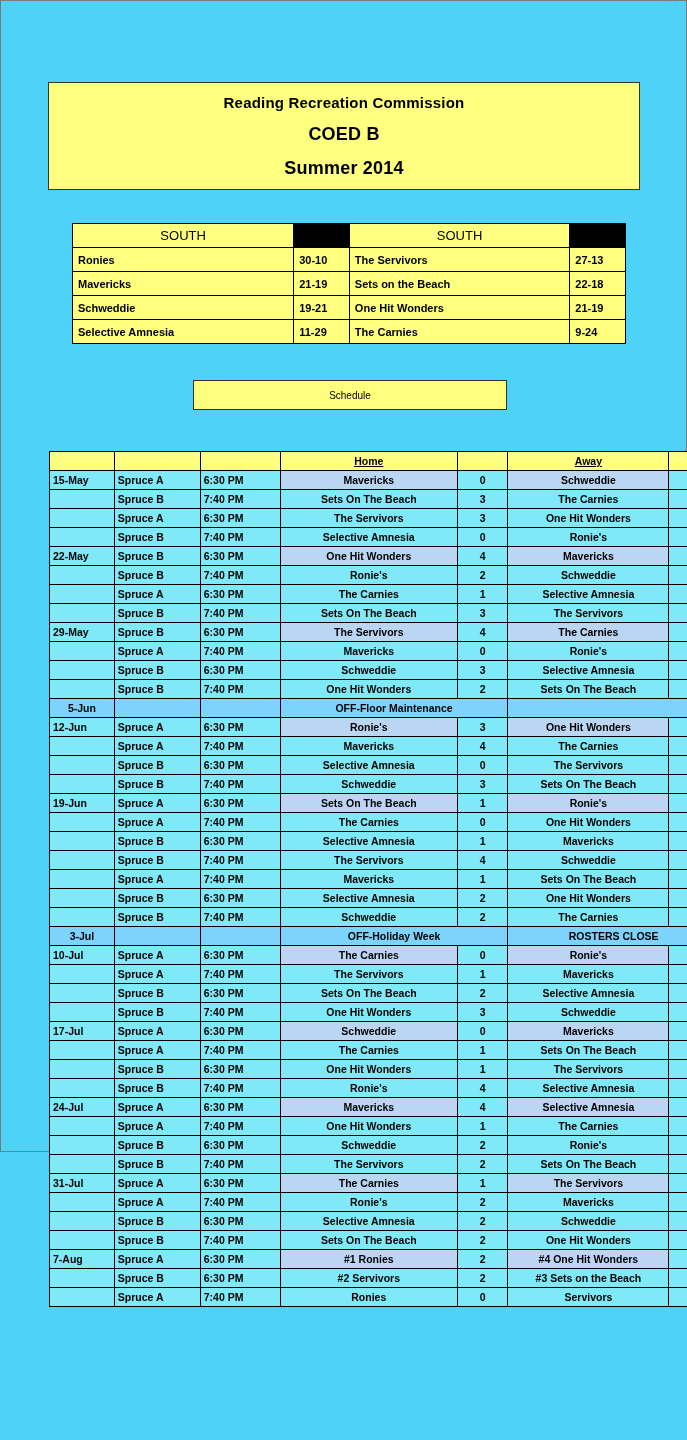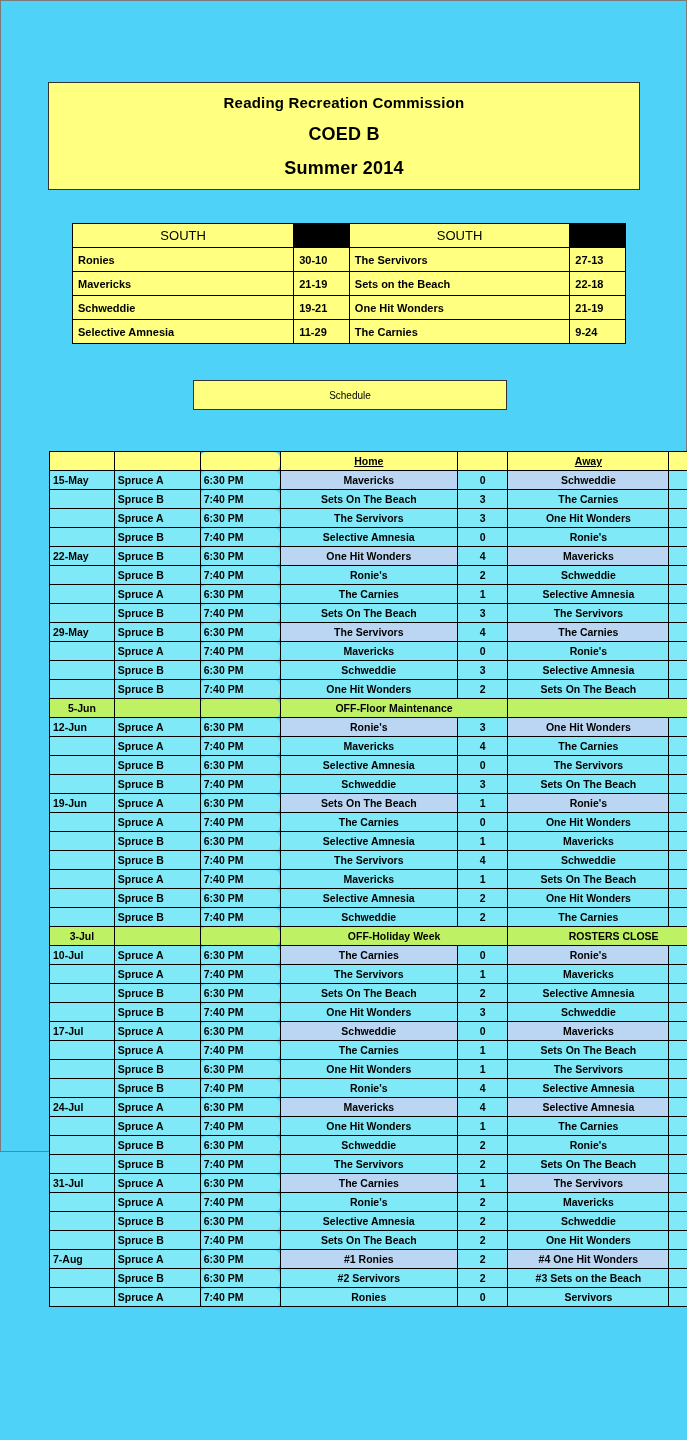--- a/index.html
+++ b/index.html
@@ -49,31 +49,31 @@
   .schedule{
     position:absolute;left:8px;top:450px;width:671px;
     border-collapse:collapse;table-layout:fixed;margin-left:40px;
   }
   .schedule td{
     border:1px solid #000;height:18px;padding:0 3px;font-size:10.5px;font-weight:bold;
     overflow:hidden;white-space:nowrap;
   }
   .c-date{width:57px;}
   .c-field{width:78px;text-align:left;padding-left:8px;}
-  .c-time{width:72px;text-align:left;padding-left:8px;border-radius:6px;}
+  .c-time{width:72px;text-align:left;padding-left:8px;}
   .c-home{width:168px;text-align:center;}
   .c-hs{width:43px;text-align:center;}
   .c-away{width:152px;text-align:center;}
   .c-as{width:43px;text-align:center;}
 
   .row-hdr td{background:#FFFF80;text-align:center;}
   .row-hdr td u{text-decoration:underline;}
   .row-a td{background:#BBD6F2;}
   .row-b td{background:#7FE9F7;}
-  .row-note td{background:#bef264;text-align:center;}
+  .row-note td{background:#7dd3fc;text-align:center;}
   .cell-cyan{background:#7FE9F7 !important;}
 </style>
 </head>
 <body>
 
 <div class="page">
 
   <div class="title-box">
     <div class="title-line">Reading Recreation Commission</div>
     <div class="title-line sub">COED B</div>

